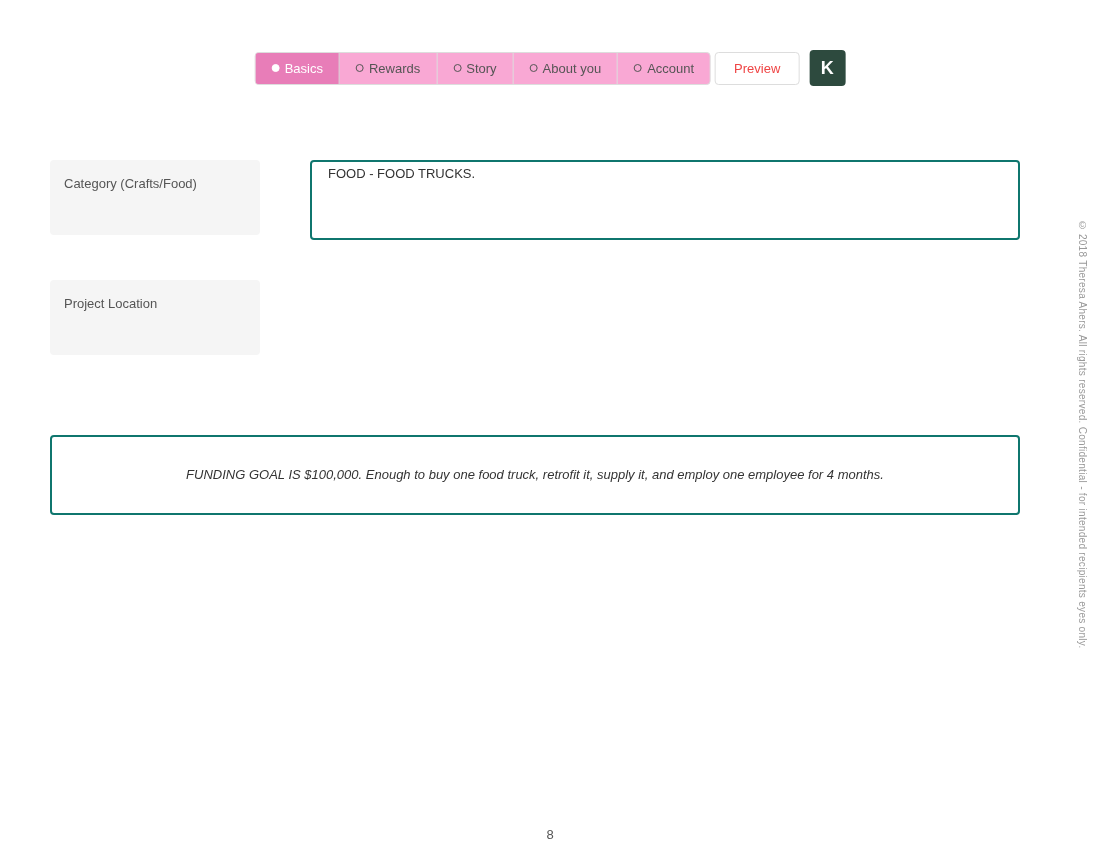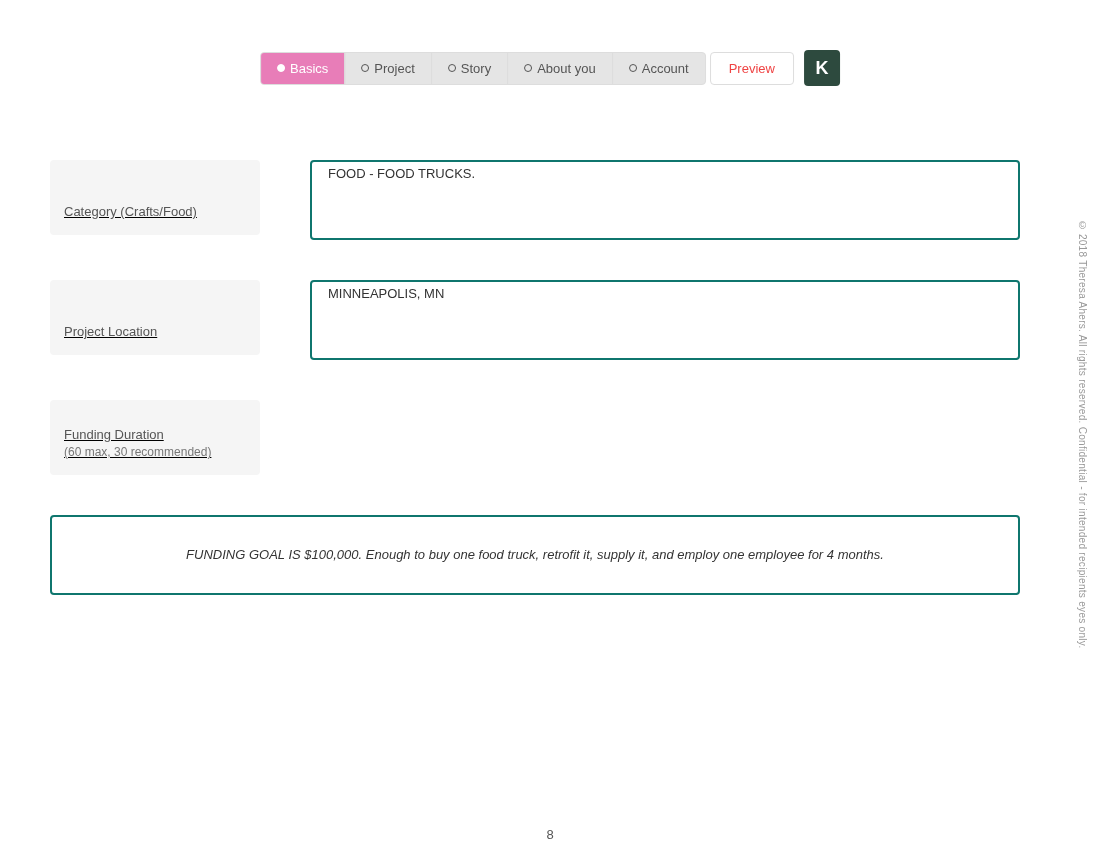--- a/index.html
+++ b/index.html
@@ -26,21 +26,21 @@
       display: flex;
       align-items: center;
       gap: 4px;
     }
 
     .tab-bar {
       display: flex;
       border: 1px solid #ddd;
       border-radius: 4px;
       overflow: hidden;
-      background: #e5e5e5;
+      background: #f9a8d4;
     }
 
     .tab-item {
       display: flex;
       align-items: center;
       gap: 5px;
       padding: 8px 16px;
       font-size: 13px;
       cursor: pointer;
       color: #555;
@@ -110,25 +110,24 @@
       gap: 50px;
     }
 
     .label-box {
       width: 210px;
       min-height: 75px;
       background: #f5f5f5;
       border-radius: 4px;
       display: flex;
       flex-direction: column;
-      justify-content: flex-end;
+      justify-content: flex-start;
       align-items: flex-start;
       padding: 16px 14px;
       flex-shrink: 0;
-      text-decoration: underline;
     }
 
     .label-box .label-title {
       font-size: 13px;
       color: #555;
       font-weight: normal;
     }
 
     .label-box .label-sub {
       font-size: 12px;
@@ -203,21 +202,21 @@
 
 <div class="nav-container">
   <div class="tab-bar">
 
   <div class="tab-item active">
         <span class="dot"></span>
         <span>Basics</span>
       </div>
       <div class="tab-item">
         <span class="dot"></span>
-        <span>Project</span>
+        <span>Rewards</span>
       </div>
       <div class="tab-item">
         <span class="dot"></span>
         <span>Story</span>
       </div>
       <div class="tab-item">
         <span class="dot"></span>
         <span>About you</span>
       </div>
       <div class="tab-item">
@@ -235,29 +234,22 @@
         <span class="label-title">Category    (Crafts/Food)</span>
       </div>
       <div class="input-box tall">
         <span class="input-text">FOOD - FOOD TRUCKS.</span>
       </div>
     </div>
     <div class="form-row">
       <div class="label-box">
         <span class="label-title">Project Location</span>
       </div>
-      <div class="input-box tall">
-        <span class="input-text">MINNEAPOLIS, MN</span>
-      </div>
     </div>
     <div class="form-row">
-      <div class="label-box">
-        <span class="label-title">Funding Duration</span>
-        <span class="label-sub">(60 max, 30 recommended)</span>
-      </div>
     </div>
     <div class="form-row">
       <div class="input-box funding-goal">
         <span class="input-text centered">FUNDING GOAL IS $100,000. Enough to buy one food truck, retrofit it, supply it, and employ one employee for 4 months.</span>
       </div>
     </div>
   </div>
 
 <div class="page-number">8</div>
 

